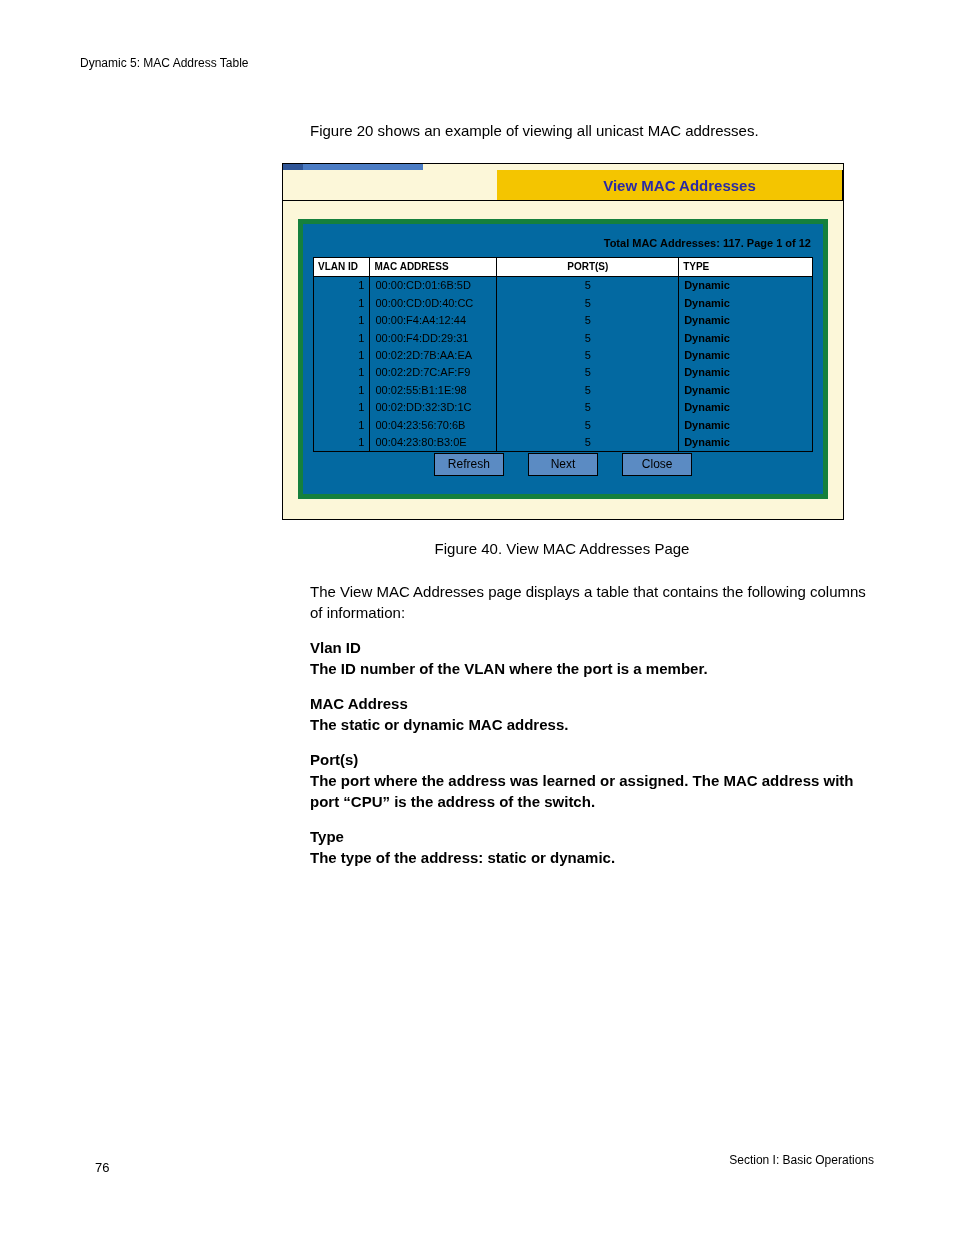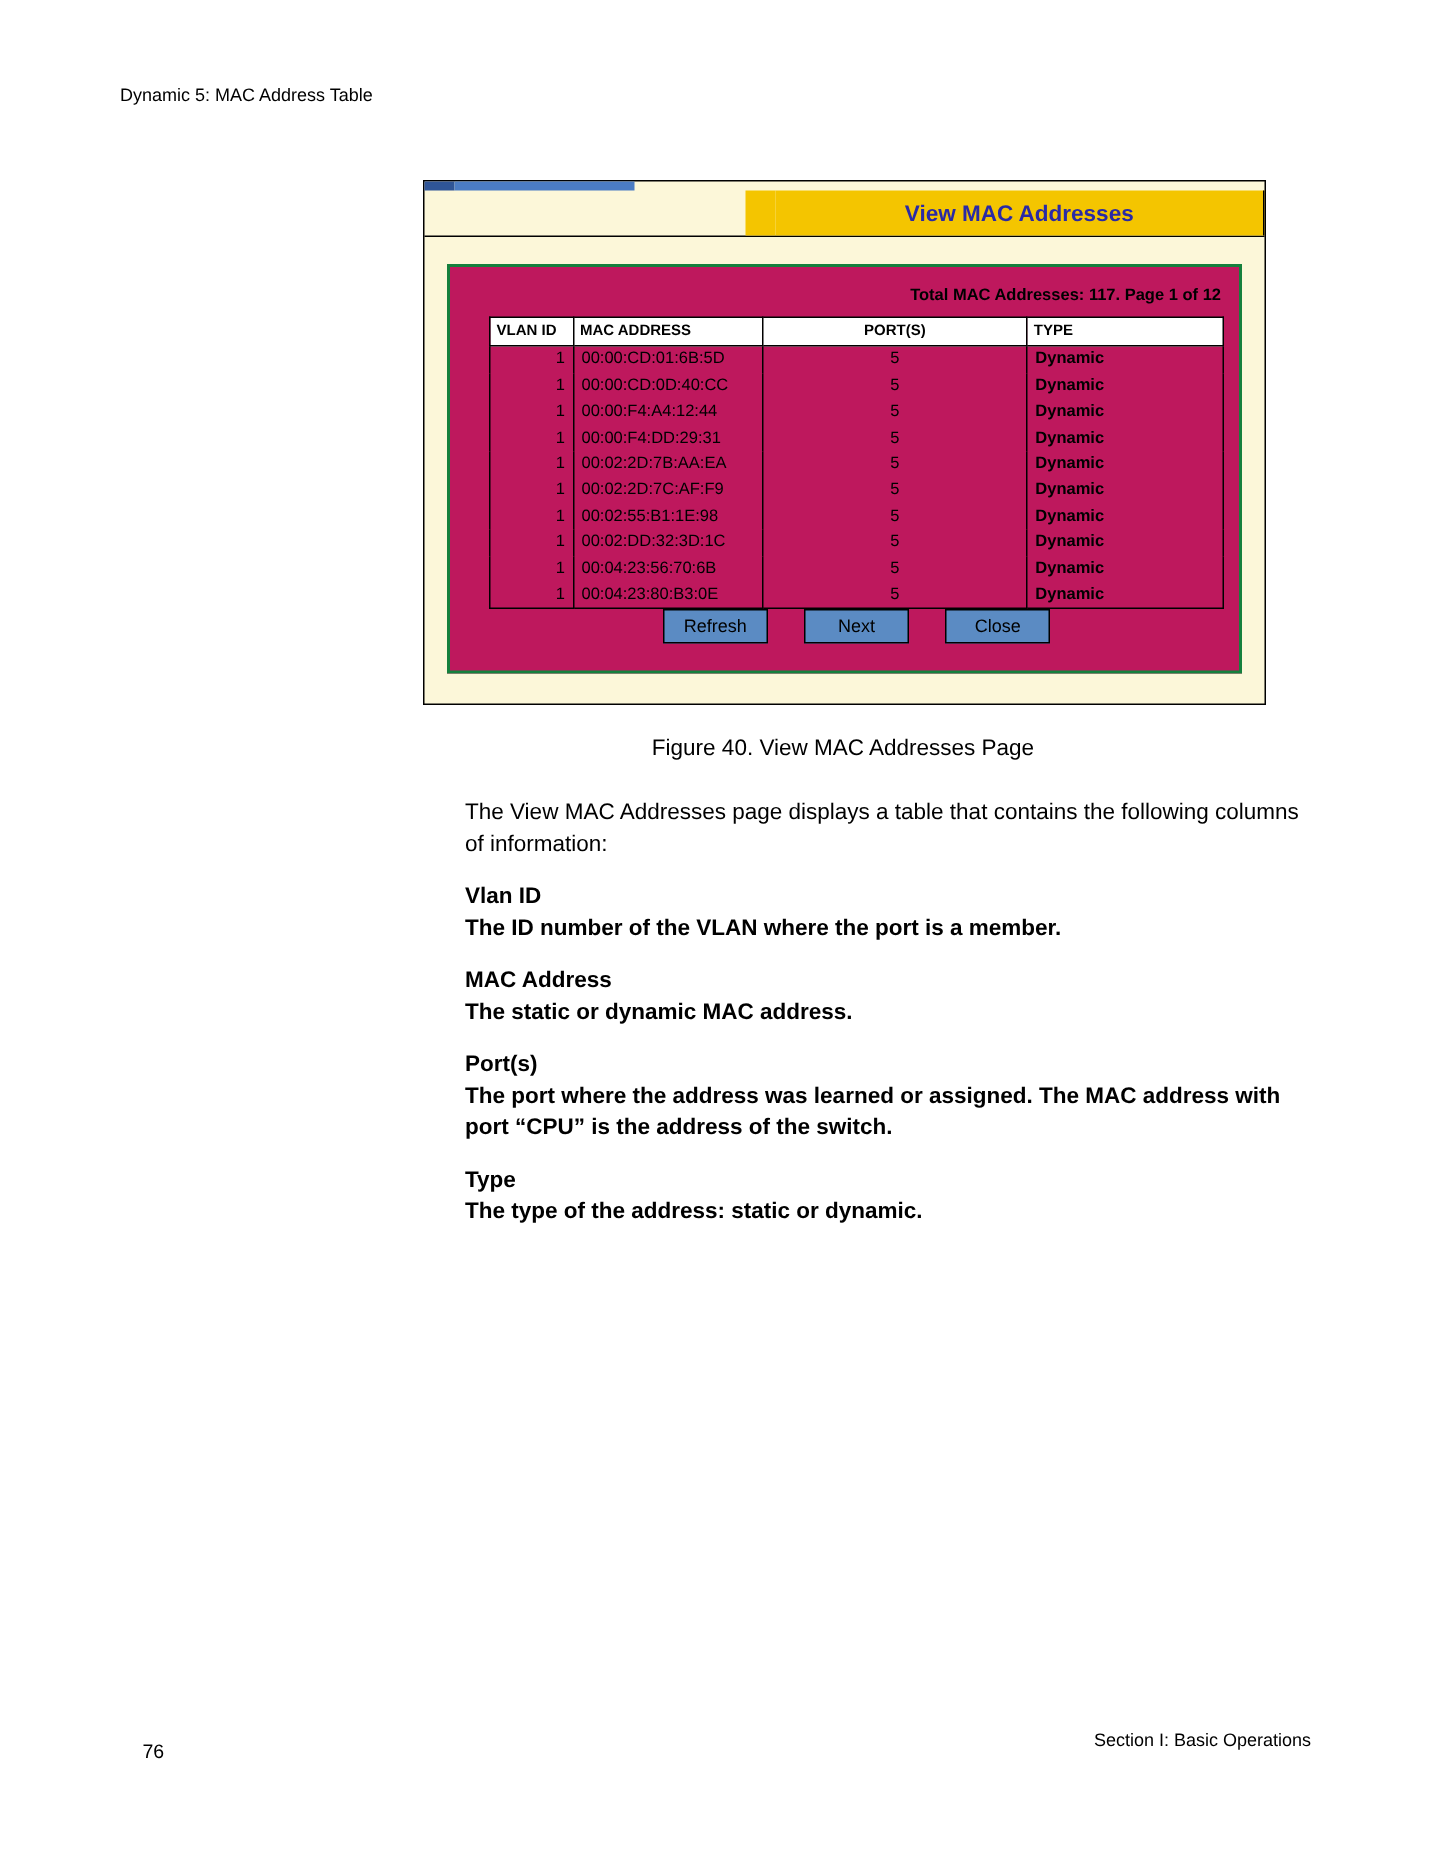--- a/index.html
+++ b/index.html
@@ -65,23 +65,23 @@
     align-items: center;
     justify-content: center;
     width: 325px;
     border-right: 1px solid #000;
     font-weight: bold;
   }
   .panel-body {
     padding: 18px 15px 20px 15px;
   }
   .inner-box {
-    border: 2px solid #15803d;
-    background: #be185d;
-    padding: 8px 10px 18px 26px;
+    border: 5px solid #15803d;
+    background: #0369a1;
+    padding: 8px 10px 18px 10px;
   }
   .summary-line {
     text-align: right;
     font-size: 11px;
     font-weight: bold;
     padding: 4px 2px 6px 2px;
   }
   table.mac {
     border-collapse: collapse;
     width: 100%;
@@ -156,20 +156,21 @@
     text-align: right;
   }
 </style>
 </head>
 <body>
 
 <div class="page">
   <div class="chapter-header">Dynamic 5: MAC Address Table</div>
 
   <div class="content">
+    <div class="intro-text">Figure 20 shows an example of viewing all unicast MAC addresses.</div>
 
     <div class="panel">
       <div class="panel-top-strip">
         <div class="strip-blue1"></div>
           <div class="strip-blue2"></div>
       </div>
       <div class="panel-title-row">
         <div class="panel-title-left"></div>
         <div class="panel-title-cell">View MAC Addresses</div>
       </div>

